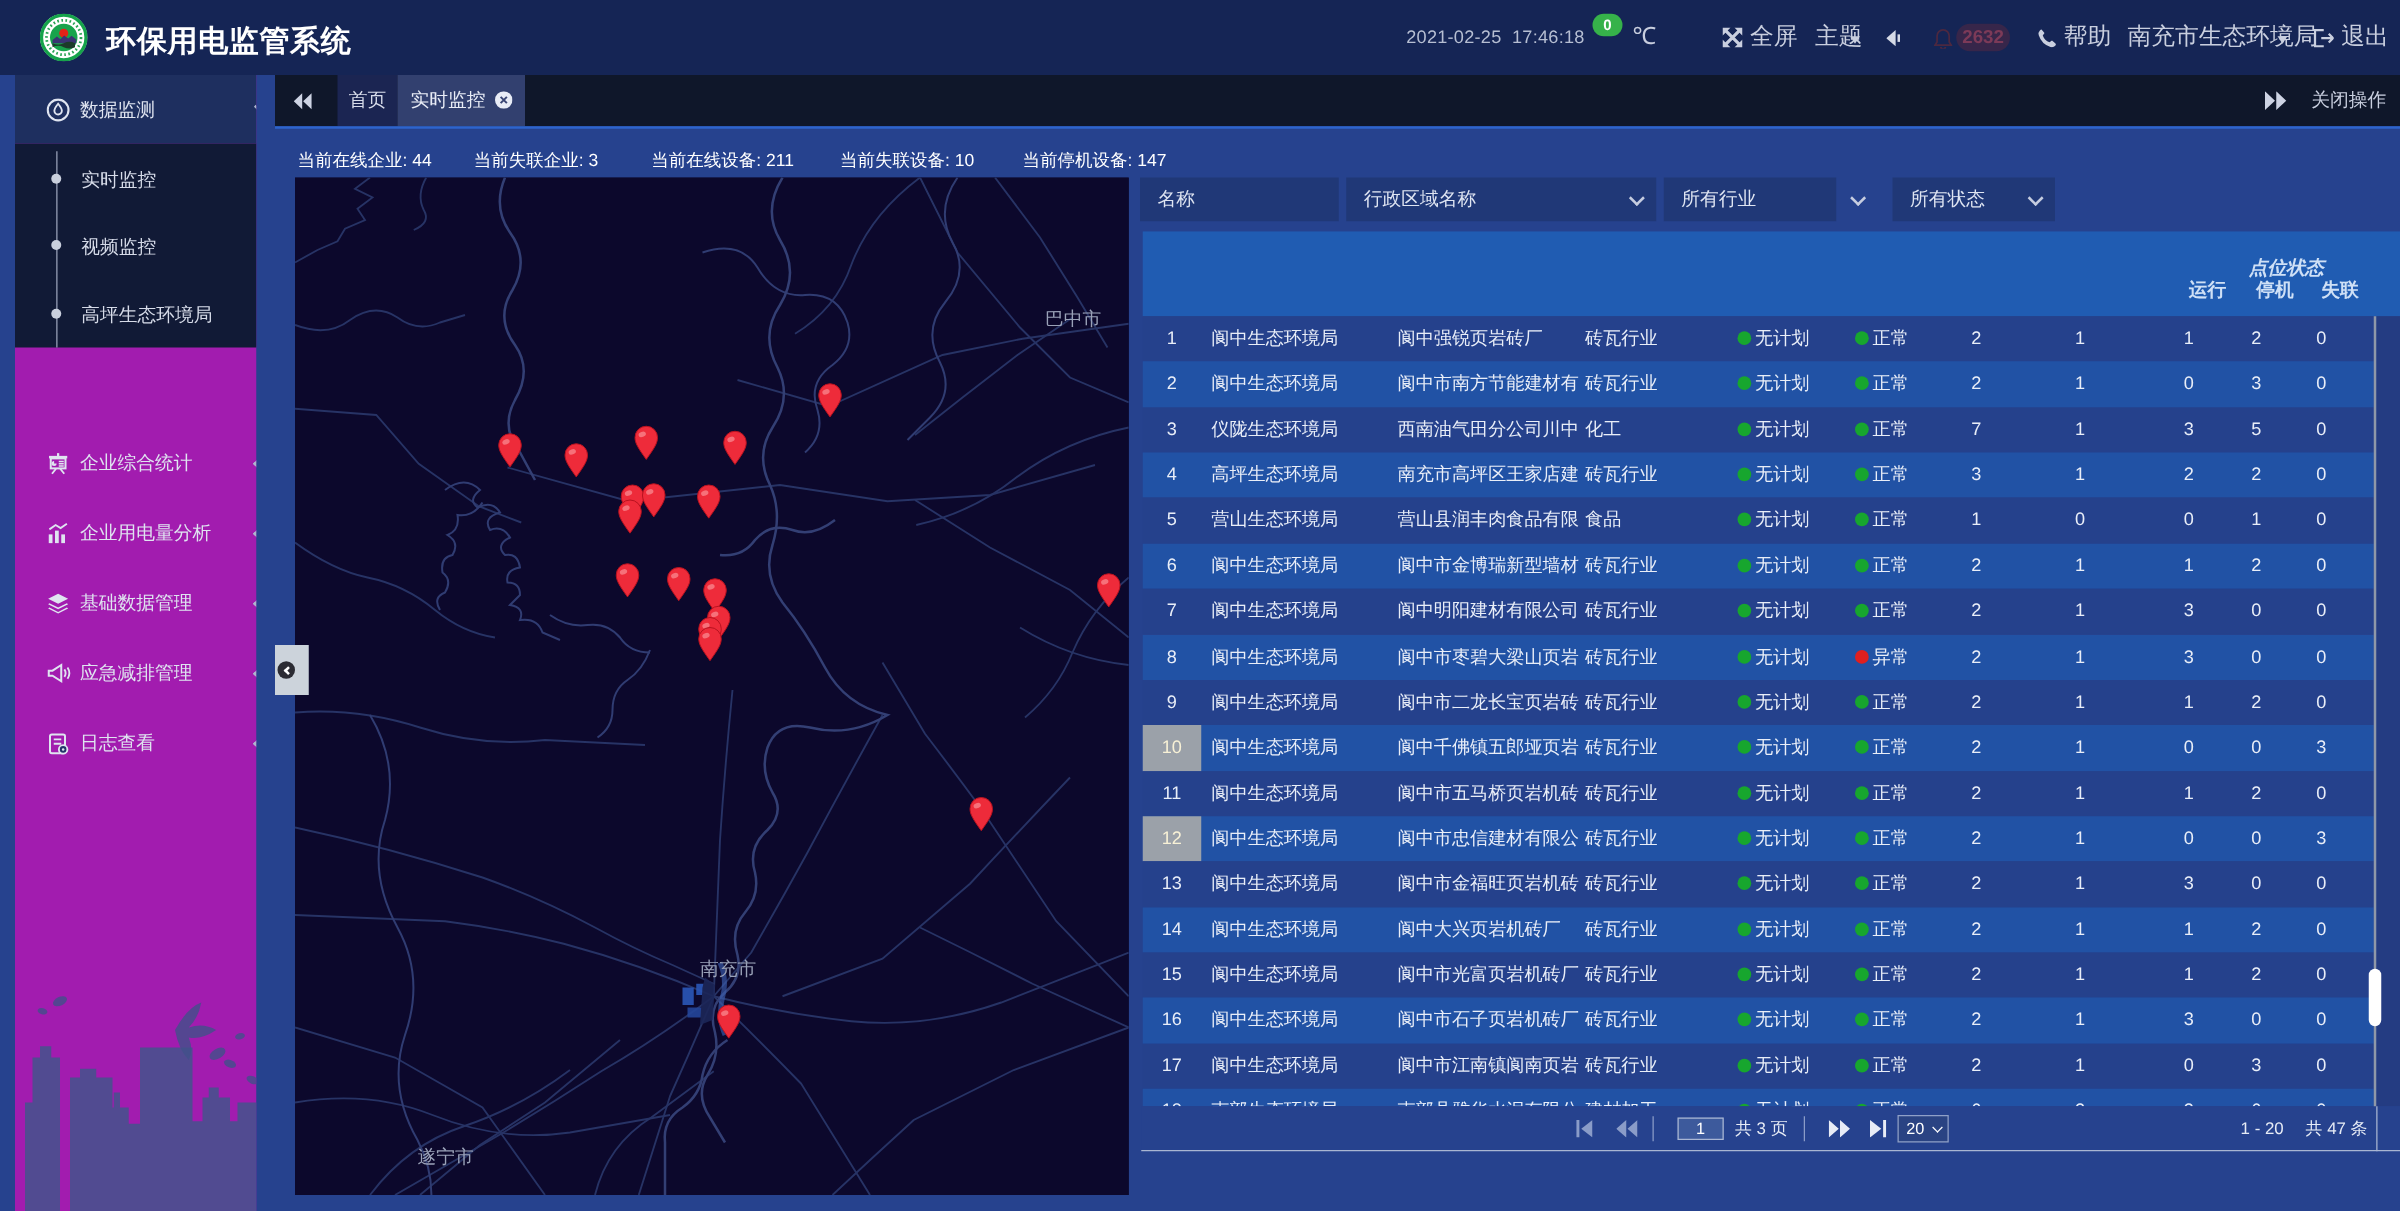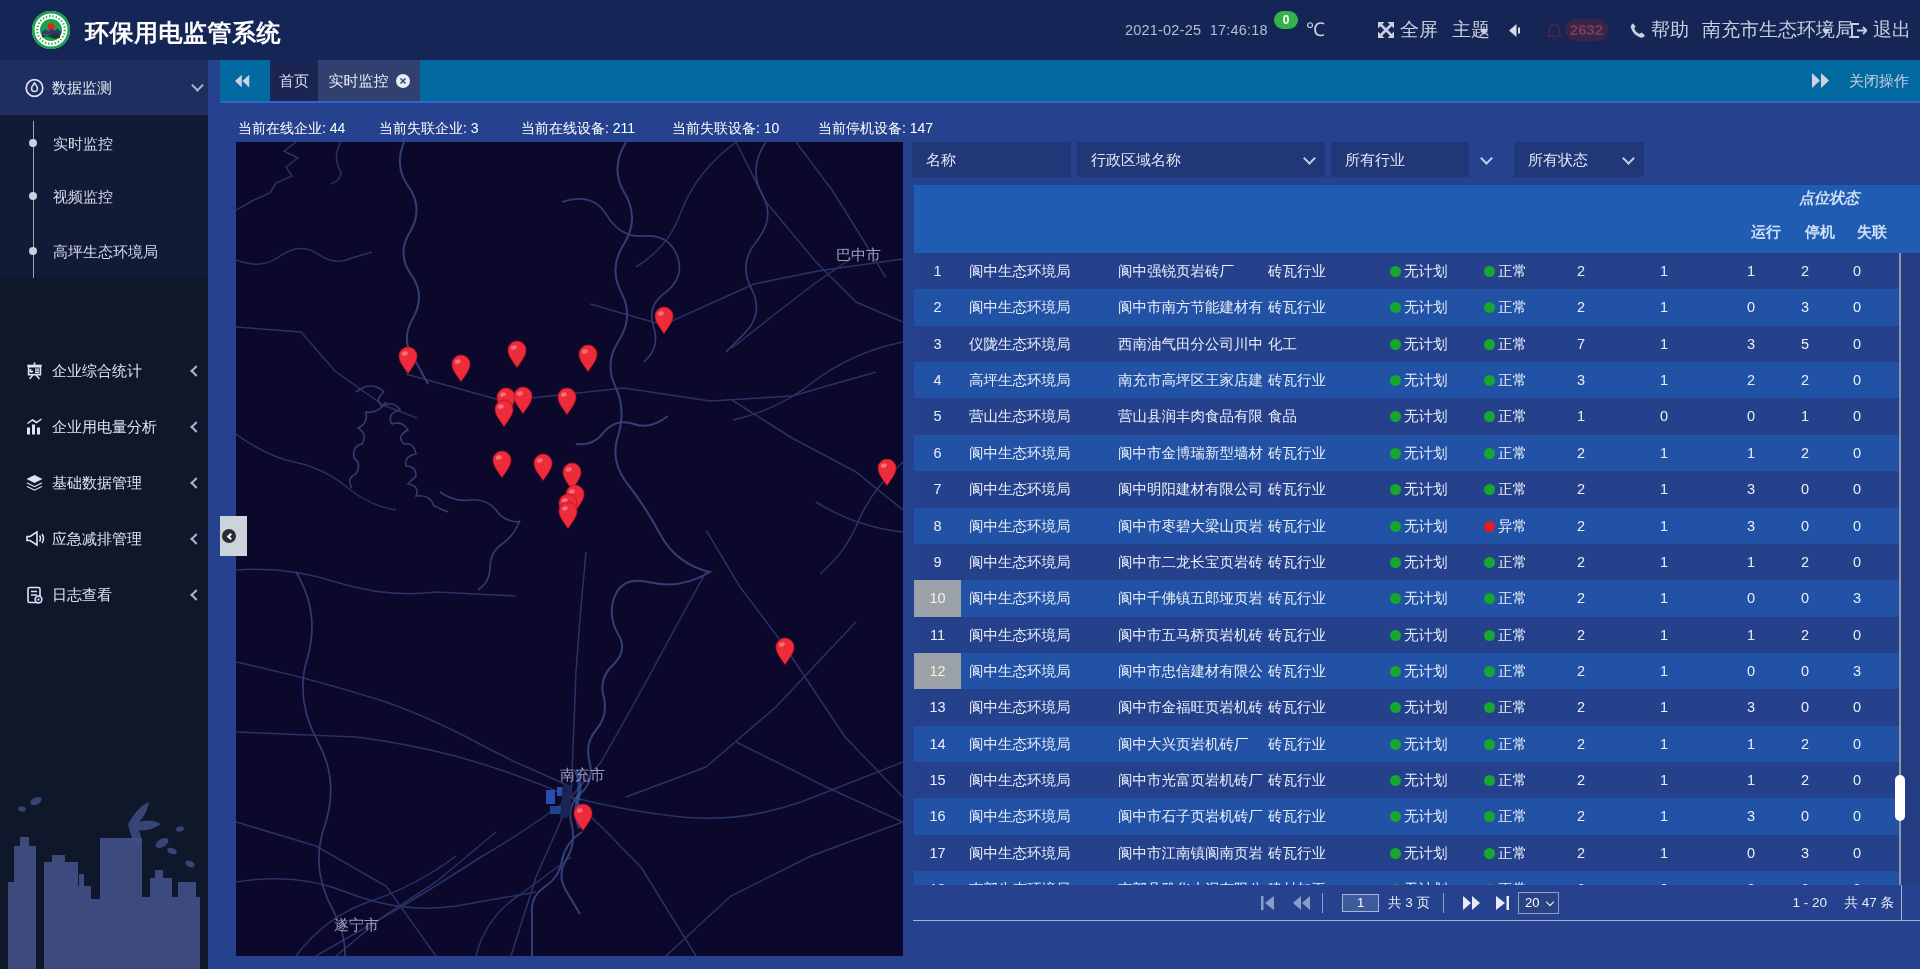--- a/index.html
+++ b/index.html
@@ -7,32 +7,32 @@
   html,body { width:1920px; height:969px; overflow:hidden; }
   body { font-family:"Liberation Sans", sans-serif; background:#26428e; position:relative; }
   .abs { position:absolute; }
 
   
   #nav { position:absolute; left:0; top:0; width:1920px; height:60px; background:#152555; z-index:30; }
   #nav .title { position:absolute; left:85px; top:17px; color:#fff; font-size:24px; font-weight:bold; letter-spacing:0.5px; }
   .nv { position:absolute; top:0; height:60px; line-height:60px; color:#c9cfdf; font-size:19px; white-space:nowrap; }
 
   
-  #side { position:absolute; left:0; top:60px; width:208px; height:909px; background:#0f172a; z-index:20; overflow:hidden; }
+  #side { position:absolute; left:12px; top:60px; width:193px; height:909px; background:#a21caf; z-index:20; overflow:hidden; }
   .mi { position:absolute; left:0; width:220px; height:56px; color:#dfe4f0; font-size:15px; }
   .mi .txt { position:absolute; left:52px; top:50%; transform:translateY(-50%); }
   .mi svg.ic { position:absolute; left:25px; top:50%; transform:translateY(-50%); }
   .chv { position:absolute; right:20px; top:50%; width:8px; height:8px; border-left:2px solid #aeb6ce; border-bottom:2px solid #aeb6ce; transform:translateY(-50%) rotate(45deg); }
   .chvd { position:absolute; right:18px; top:50%; width:9px; height:9px; border-right:2px solid #aeb6ce; border-bottom:2px solid #aeb6ce; transform:translateY(-80%) rotate(45deg); }
   #submenu { position:absolute; left:0; top:55px; width:220px; height:163px; background:#111a36; }
   .smi { position:absolute; left:53px; color:#d6dbe8; font-size:15px; }
   .dot { position:absolute; left:29px; width:8px; height:8px; border-radius:50%; background:#c9cfdd; }
 
   
-  #tabbar { position:absolute; left:220px; top:60px; width:1700px; height:41px; background:#0369a1; z-index:10; }
+  #tabbar { position:absolute; left:220px; top:60px; width:1700px; height:41px; background:#0f172a; z-index:10; }
   #tabline { position:absolute; left:220px; top:101px; width:1700px; height:2px; background:#2e64cc; z-index:10; }
   .tab { position:absolute; top:0; height:41px; line-height:41px; font-size:15px; text-align:center; }
   .stat { position:absolute; top:120px; color:#fff; font-size:14px; z-index:5; }
 
   
   .fbox { position:absolute; top:142px; height:35px; background:#203877; color:#dfe5f2; font-size:15px; line-height:35px; padding-left:14px; }
   .fchv { position:absolute; top:12px; width:9px; height:9px; border-right:2px solid #c6cde0; border-bottom:2px solid #c6cde0; transform:rotate(45deg); }
 
   
   #tbl { position:absolute; left:914px; top:185px; width:1006px; height:700px; overflow:hidden; z-index:5; }
@@ -377,21 +377,21 @@
 
 <div id="tbl">
   <div id="thead">
     <div class="th" style="left:55px">行政区域</div>
     <div class="th" style="left:204px">企业</div>
     <div class="th" style="left:354px">行业</div>
     <div class="th" style="left:485px">停限产</div>
     <div class="th" style="left:585px">治污设施</div>
     <div class="th" style="left:671px">监测点</div>
     <div class="th" style="left:753px">总表</div>
-    <div class="th2" style="left:885px;top:4px;font-style:italic">点位状态</div>
+    <div class="th2" style="left:885px;top:20px;font-style:italic">点位状态</div>
     <div class="th2" style="left:837px;top:38px">运行</div>
     <div class="th2" style="left:891px;top:38px">停机</div>
     <div class="th2" style="left:943px;top:38px">失联</div>
   </div>
     <div class="row r0" style="top:68.0px">
     <span class="cell cn">1</span>
     <span class="cell ca">阆中生态环境局</span>
     <span class="cell cb">阆中强锐页岩砖厂</span>
     <span class="cell cc">砖瓦行业</span>
     <span class="cell cd"><span class="gdot"></span>无计划</span>

